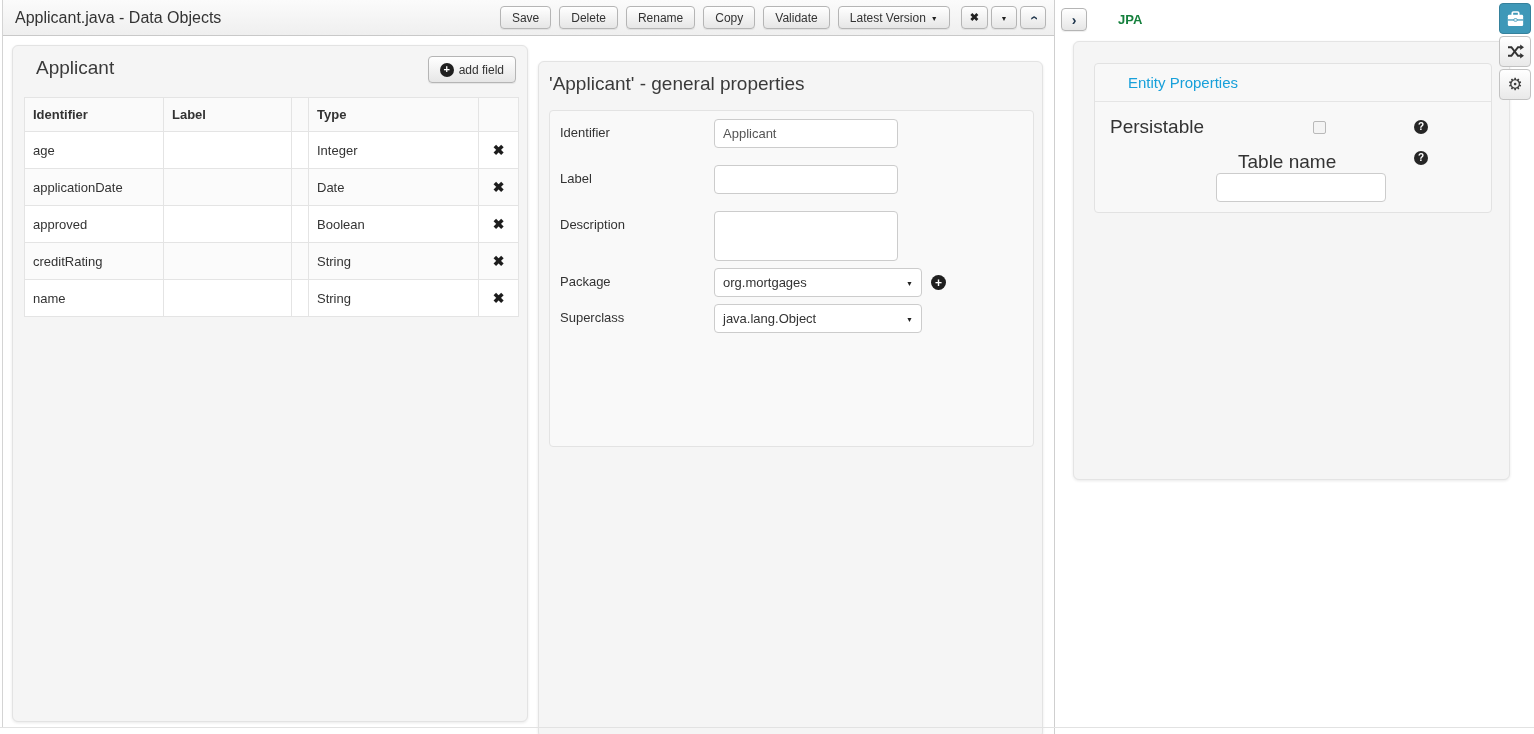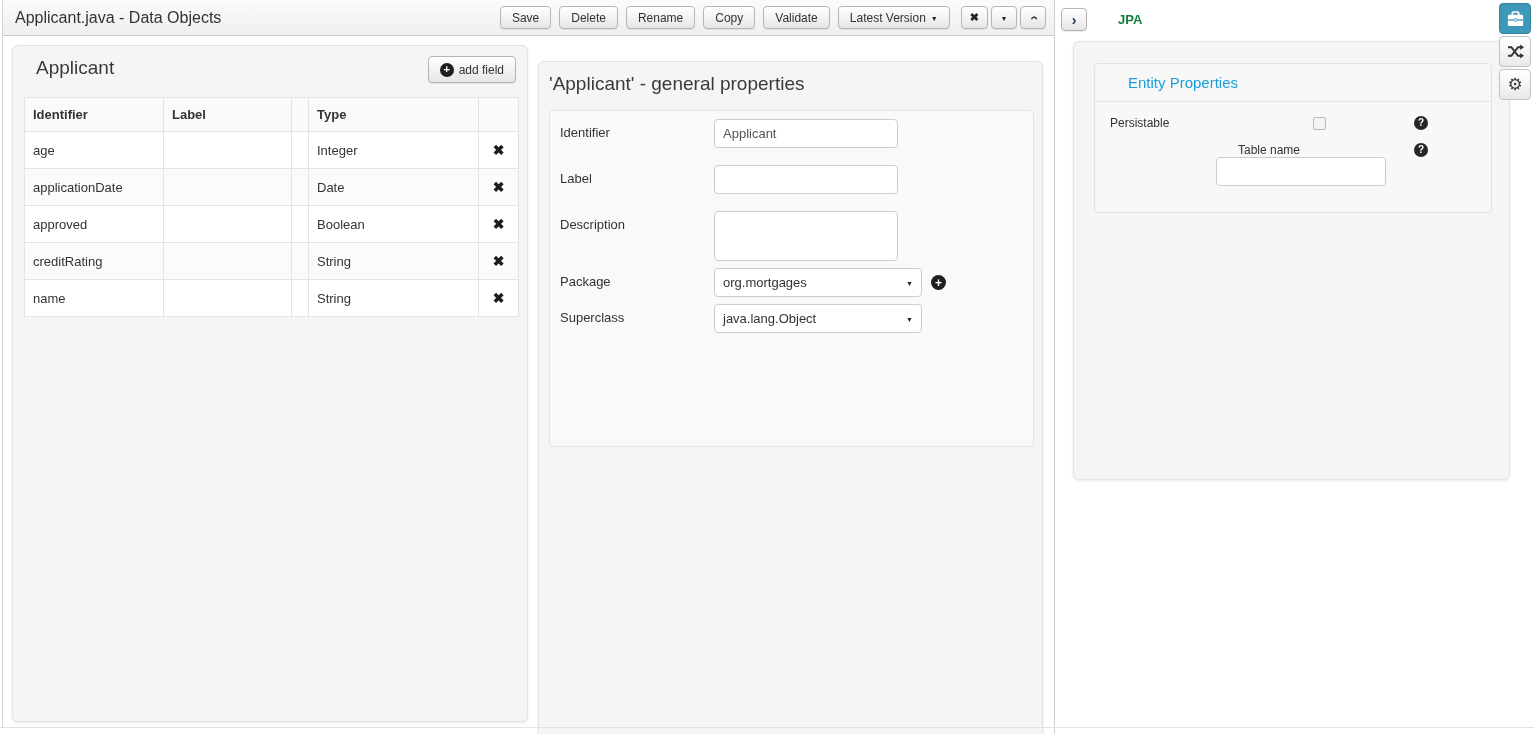--- a/index.html
+++ b/index.html
@@ -101,21 +101,21 @@
   .entity-box {
     position:absolute; left:20px; top:21px; width:398px; height:150px;
     background:#f8f8f8; border:1px solid #e2e2e2; border-radius:4px;
   }
   .entity-box-header {
     padding:10px 0 10px 33px; font-size:15px; border-bottom:1px solid #e5e5e5;
   }
   .jpa-row { position:relative; display:flex; align-items:center; padding-left:15px; }
   .jpa-row.persistable { margin-top:14px; }
   .jpa-row.tablename { margin-top:13px;flex-direction:column; }
-  .jpa-row label { font-size:12px; color:#333; }
+  .jpa-row label { font-size:19px; color:#333; }
   .lbl-persistable { width:203px; }
   .lbl-tablename { width:125px; }
   .checkbox {
     width:13px; height:13px; background:#f4f4f4; border:1px solid #b9b9b9; border-radius:2px;
     cursor:pointer;
   }
   .tbl-input { width:170px; height:29px; }
   .help-icon {
     position:absolute; left:319px; width:14px; height:14px; border-radius:50%;
     background:#262626; color:#fff; font-size:10px; font-weight:bold;

